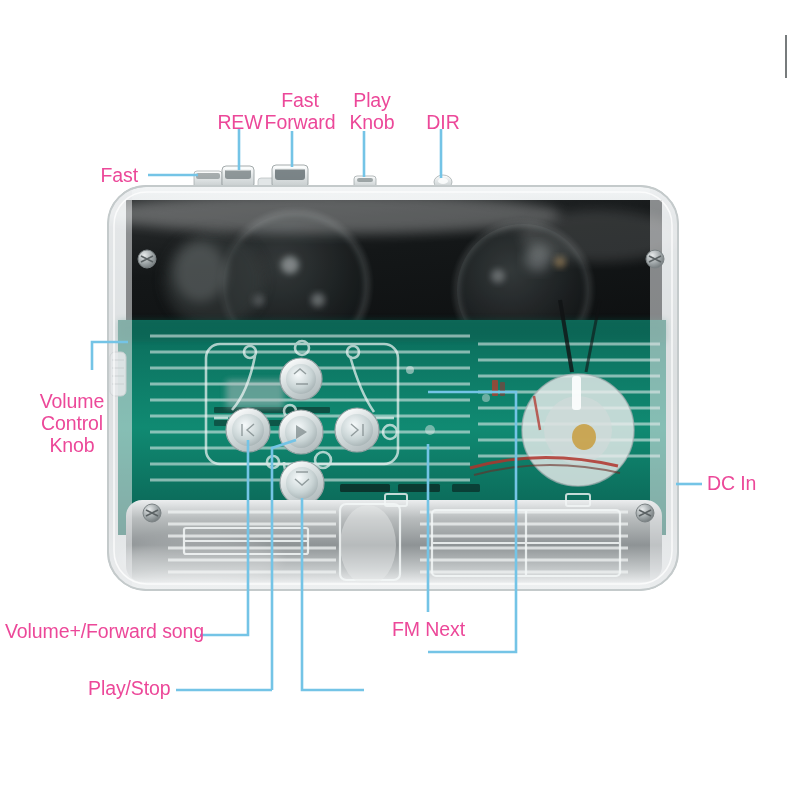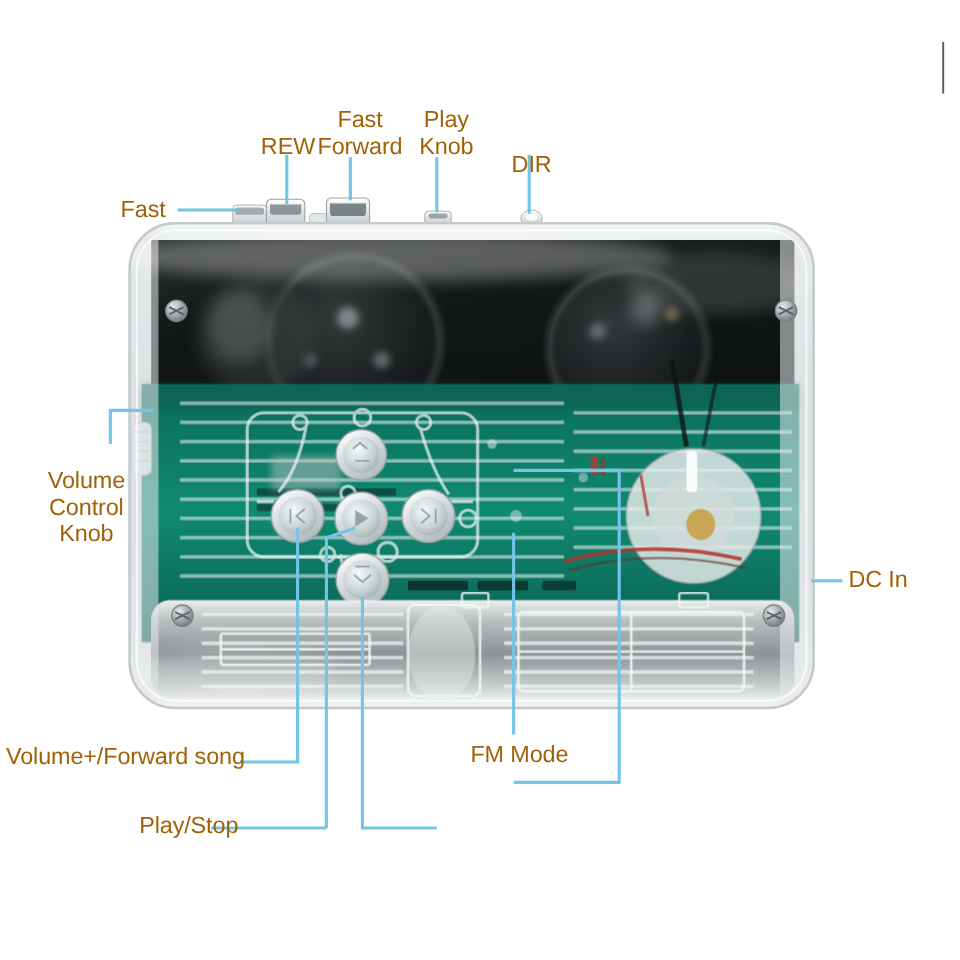--- a/index.html
+++ b/index.html
@@ -8,21 +8,21 @@
     width:800px;height:800px;overflow:hidden;
     font-family:"Liberation Sans","DejaVu Sans",sans-serif;
     color:#1b1b1b;position:relative;
   }
   #stage{position:absolute;inset:0;width:800px;height:800px;background:#fff;}
   svg#art{position:absolute;left:0;top:0;width:800px;height:800px;}
   .lbl{
     position:absolute;
     font-size:19.5px;
     line-height:22px;
-    color:#a16207;
+    color:#ec4899;
     white-space:pre;
     letter-spacing:-0.1px;
     font-weight:400;
   }
   .lbl.c{text-align:center;}
   .lbl.r{text-align:right;}
   .lbl.l{text-align:left;}
 </style>
 </head>
 <body>
@@ -361,25 +361,25 @@
 
     <line x1="786" y1="35" x2="786" y2="78" stroke="#555b5c" stroke-width="1.6"></line>
   </svg>
 
   <div class="lbl r" style="left:28px;  top:164px;  width:110px;">Fast</div>
   <div class="lbl c" style="left:190px; top:111px;  width:100px;">REW</div>
   <div class="lbl c" style="left:250px; top:89px;   width:100px;">Fast
 Forward</div>
   <div class="lbl c" style="left:322px; top:89px;   width:100px;">Play
 Knob</div>
-  <div class="lbl c" style="left:395px; top:111px;  width:96px;margin-top:15px;">DIR</div>
+  <div class="lbl c" style="left:395px; top:111px;  width:96px;">DIR</div>
 
   <div class="lbl c" style="left:12px;  top:390px;  width:120px;">Volume
 Control
 Knob</div>
 
   <div class="lbl l" style="left:707px; top:472px;  width:90px;">DC In</div>
 
   <div class="lbl l" style="left:5px;   top:620px;  width:230px;">Volume+/Forward song</div>
-  <div class="lbl l" style="left:88px;  top:677px;  width:120px;margin-left:28px;">Play/Stop</div>
-  <div class="lbl l" style="left:392px; top:618px;  width:150px;">FM Mode</div>
+  <div class="lbl l" style="left:88px;  top:677px;  width:120px;">Play/Stop</div>
+  <div class="lbl l" style="left:392px; top:618px;  width:150px;">FM Next</div>
 
 </div>
 
 </body></html>

